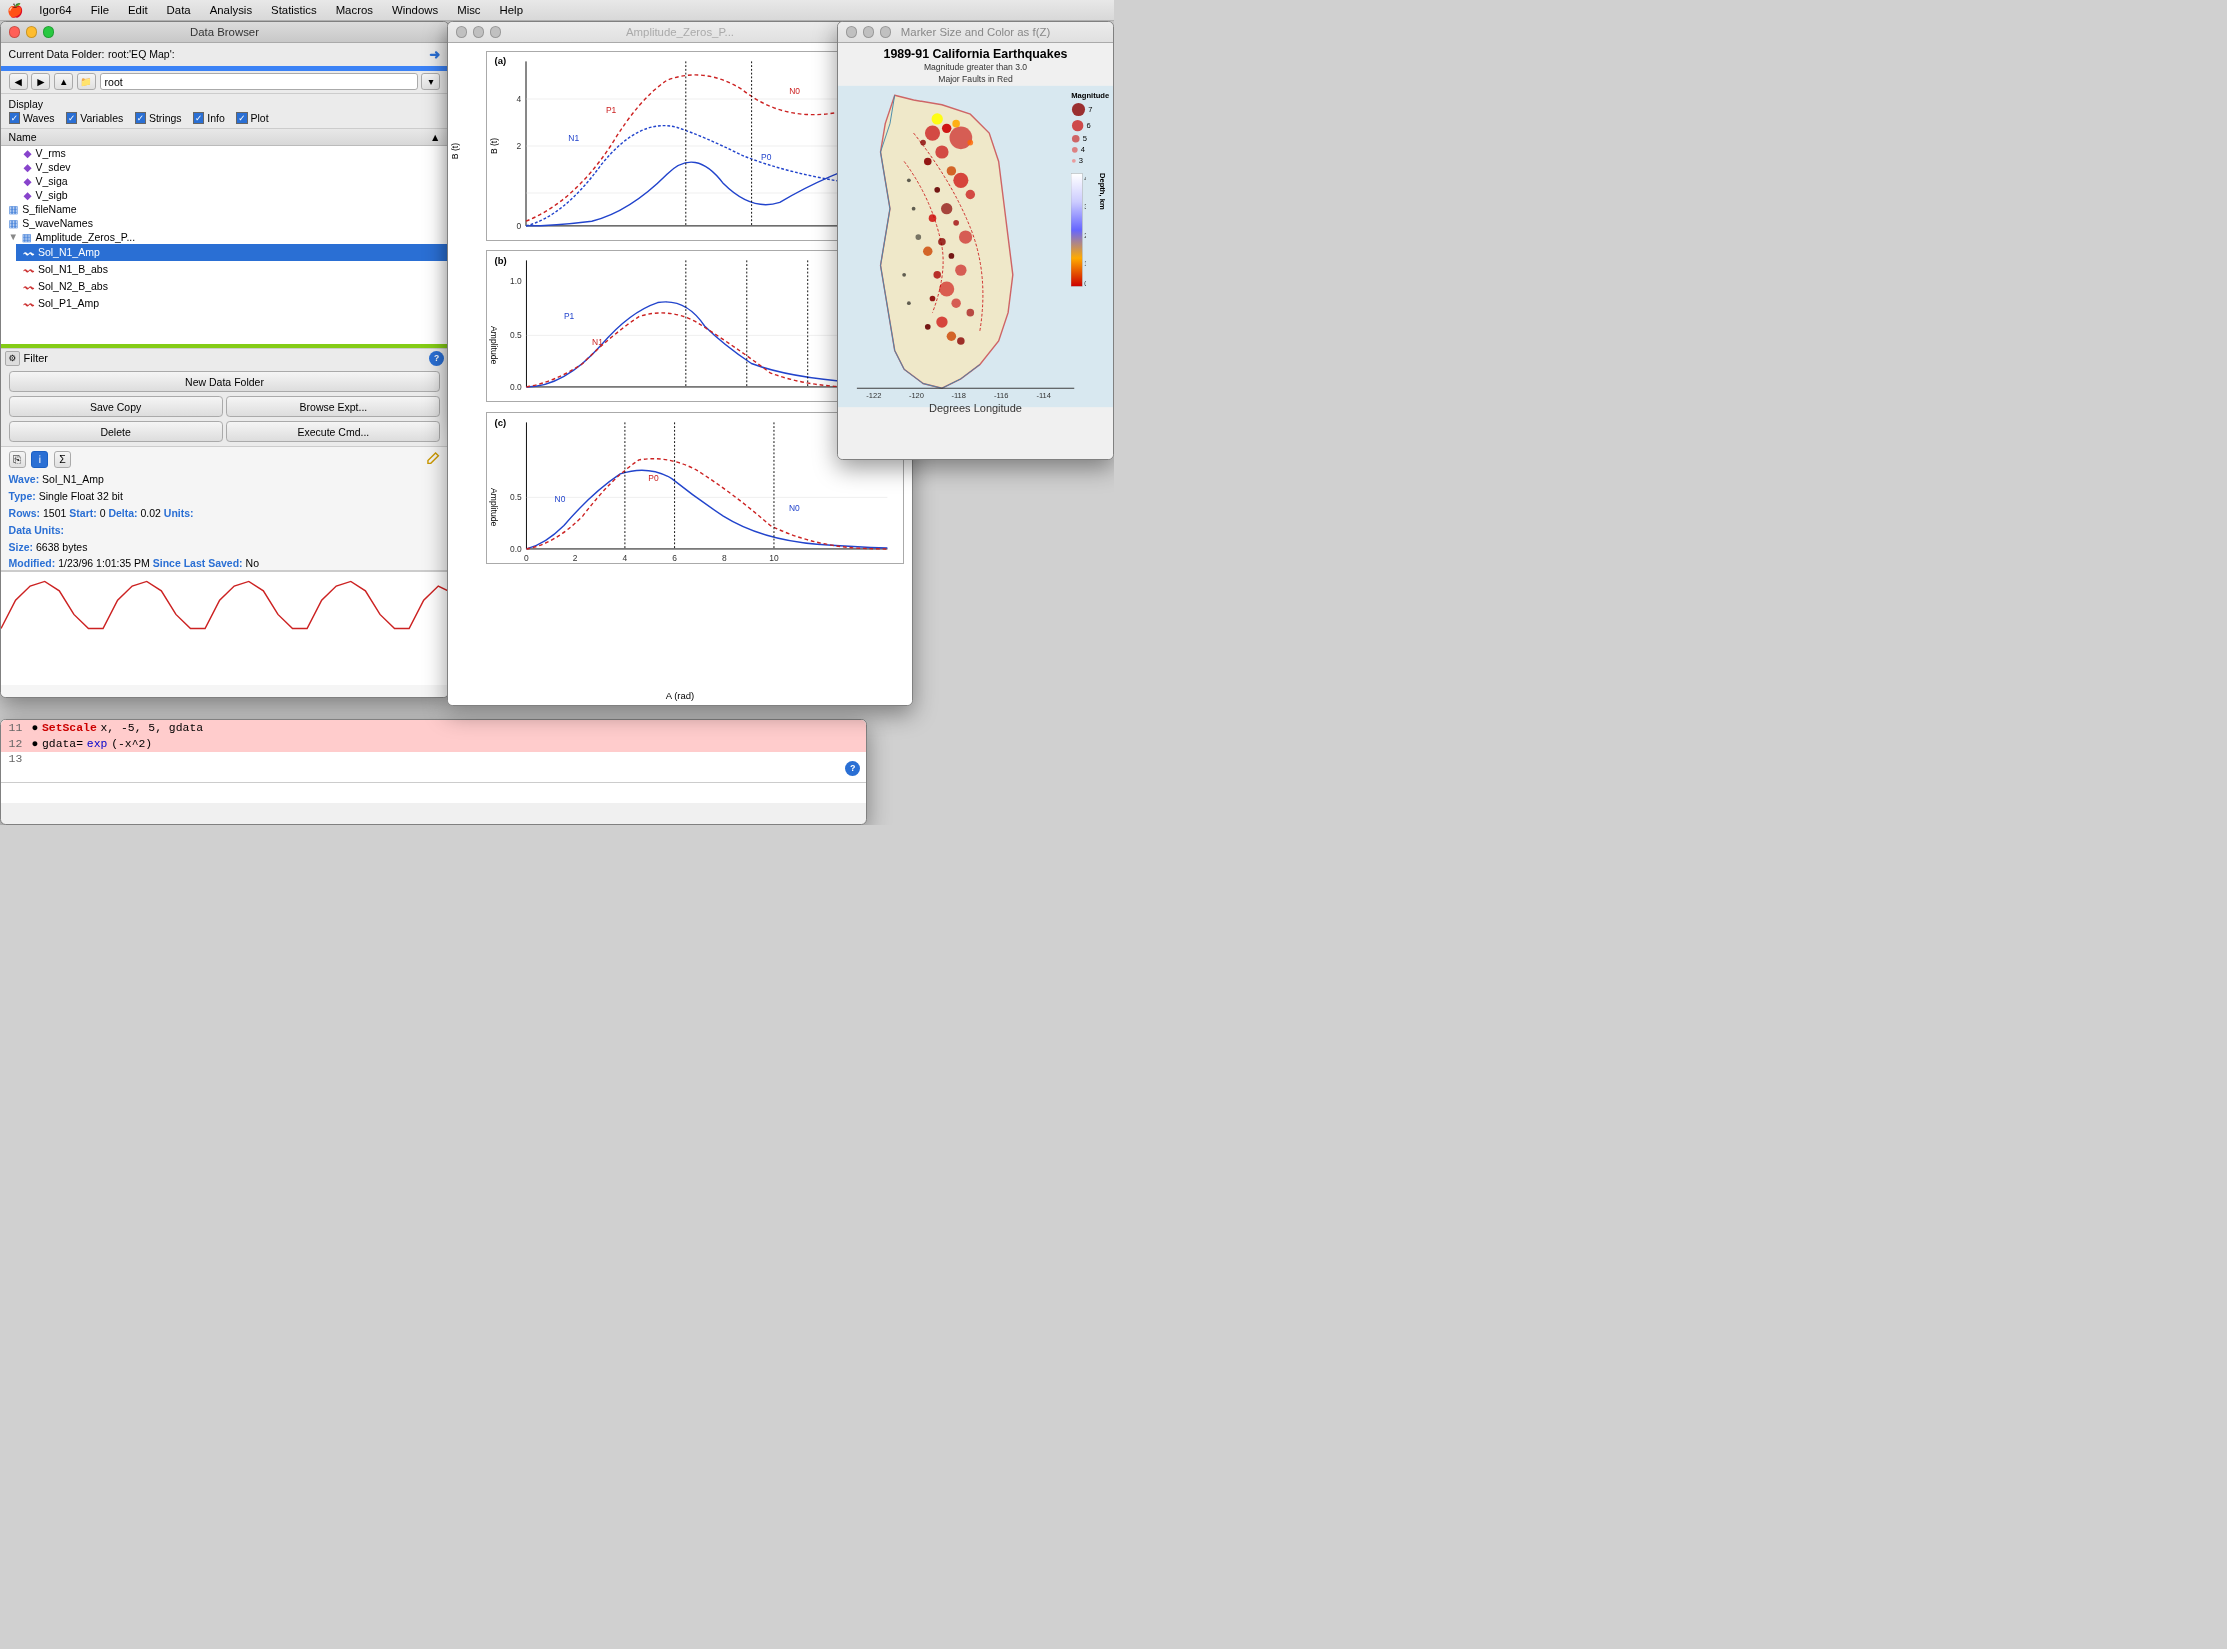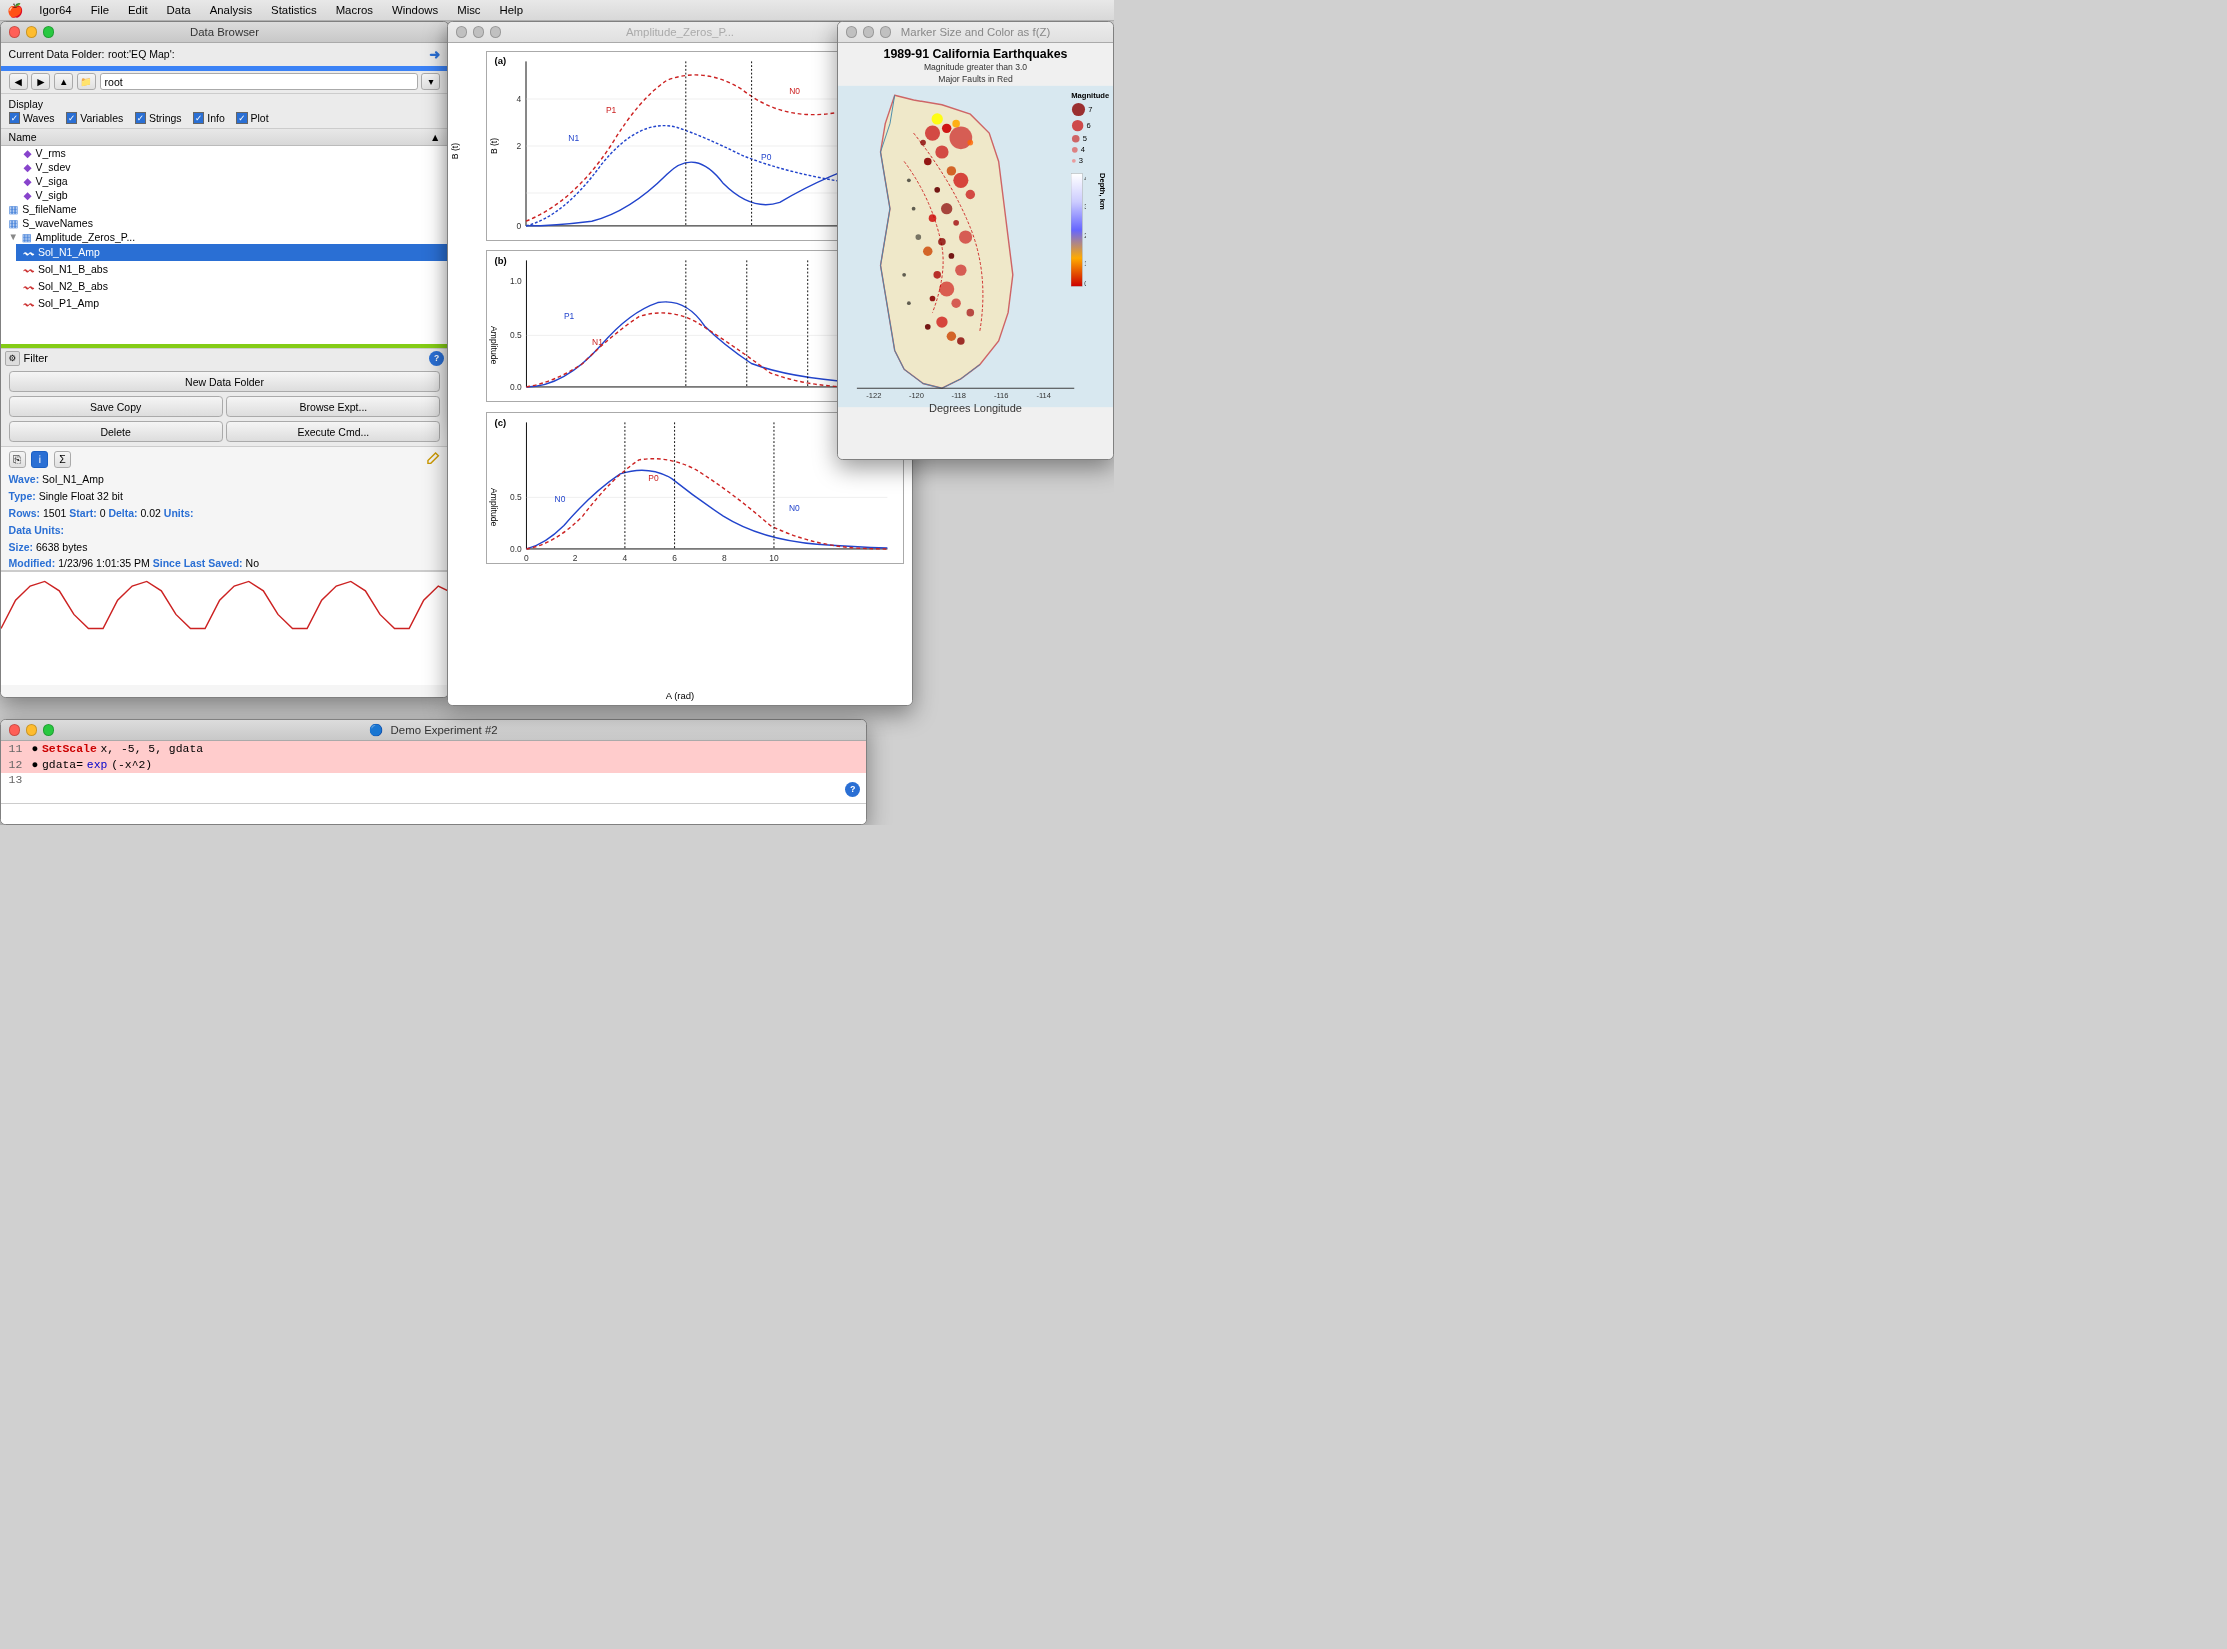--- a/index.html
+++ b/index.html
@@ -955,31 +955,20 @@
           <text x="14" y="68" font-size="7" fill="#333">20</text>
           <text x="14" y="98" font-size="7" fill="#333">10</text>
           <text x="14" y="120" font-size="7" fill="#333">0</text>
         </svg>
       </div>
     </div>
   </div>
 </div>
 
 <div class="window cmd-window">
-  <div class="window-titlebar">
-    <div class="traffic-lights">
-      <div class="traffic-light tl-red"></div>
-      <div class="traffic-light tl-yellow"></div>
-      <div class="traffic-light tl-green"></div>
-    </div>
-    <span class="window-title">
-      <span style="margin-right:3.8px;">🔵</span>
-      <span>Demo Experiment #2</span>
-    </span>
-  </div>
   <div class="cmd-content">
     <div class="cmd-line highlighted">
       <span class="cmd-line-num">11</span>
       <span class="cmd-bullet">●</span>
       <span class="cmd-keyword">SetScale</span>
       <span class="cmd-text"> x, -5, 5, gdata</span>
     </div>
     <div class="cmd-line highlighted">
       <span class="cmd-line-num">12</span>
       <span class="cmd-bullet">●</span>

